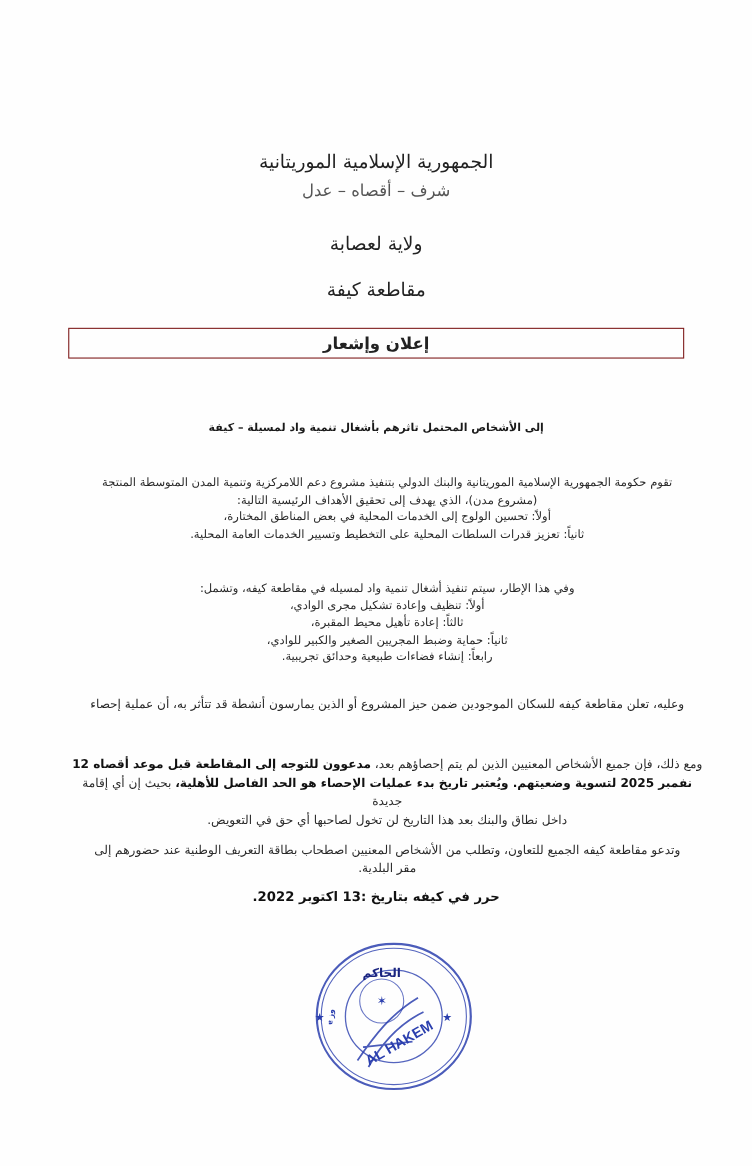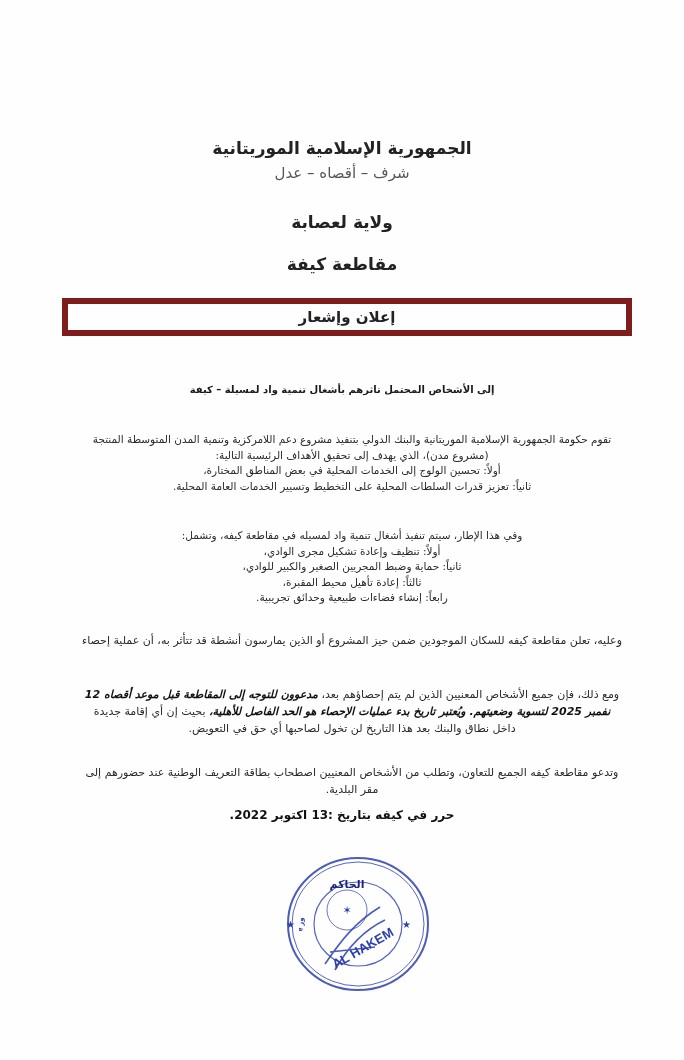--- a/index.html
+++ b/index.html
@@ -4,42 +4,42 @@
   <style>
     html, body { margin: 0; padding: 0; }
     body {
       width: 684px; height: 1060px; overflow: hidden;
       background: #fefefe;
       font-family: "DejaVu Sans", "Liberation Sans", sans-serif;
       color: #1a1a1a;
       position: relative;
     }
     .page { position: absolute; inset: 0; direction: rtl; }
-    .hdr { position: absolute; left: 0; right: 0; text-align: center; font-weight: bold; }
+    .hdr { position: absolute; left: 0; right: 0; text-align: center; font-weight: normal; }
     #h-republic { top: 138px; font-size: 17px; color: #222; }
     #h-motto { top: 164px; font-size: 15px; color: #555; font-weight: normal; }
     #h-wilaya { top: 212px; font-size: 17px; color: #222; }
     #h-moughataa { top: 254px; font-size: 17px; color: #222; }
     .banner {
       position: absolute; left: 62px; top: 298px; width: 558px; height: 26px;
-      border: 6px solid #7f1d1d; text-align: center; line-height: 26px;
+      border: 1px solid #7f1d1d; text-align: center; line-height: 26px;
       font-weight: bold; font-size: 15px; color: #222;
     }
     #subject { position: absolute; left: 0; right: 0; top: 384px; text-align: center; font-size: 10px; font-weight: bold; color: #1a1a1a; }
     .para {
       position: absolute; left: 60px; right: 40px;
       font-size: 10.5px; line-height: 15.5px; text-align: center; color: #2a2a2a;
       font-family: "DejaVu Sans", sans-serif;
     }
     .para p { margin: 0; }
     #p1 { top: 432px; }
     #p2 { top: 528px; }
     #p3 { top: 632px; font-size: 11px; line-height: 17px; }
     #p4 { top: 686px; font-size: 11px; line-height: 17px; }
-    #p4 .bold { font-weight: bold; color: #111; font-style: italic; }
+    #p4 .bold { font-weight: bold; color: #111; }
     #p5 { top: 764px; font-size: 11px; line-height: 17px; }
     #signed { position: absolute; left: 0; right: 0; top: 808px; text-align: center; font-size: 12px; font-weight: bold; color: #111; }
     .stamp { position: absolute; left: 285px; top: 852px; width: 146px; height: 140px; }
   </style>
 </head>
 <body>
 
 <div class="page">
   <div class="hdr" id="h-republic">الجمهورية الإسلامية الموريتانية</div>
   <div class="hdr" id="h-motto">شرف – أقصاه – عدل</div>
@@ -55,22 +55,22 @@
   <div class="para" id="p1">
     <p>تقوم حكومة الجمهورية الإسلامية الموريتانية والبنك الدولي بتنفيذ مشروع دعم اللامركزية وتنمية المدن المتوسطة المنتجة</p>
     <p>(مشروع مدن)، الذي يهدف إلى تحقيق الأهداف الرئيسية التالية:</p>
     <p>أولاً: تحسين الولوج إلى الخدمات المحلية في بعض المناطق المختارة،</p>
     <p>ثانياً: تعزيز قدرات السلطات المحلية على التخطيط وتسيير الخدمات العامة المحلية.</p>
   </div>
 
   <div class="para" id="p2">
     <p>وفي هذا الإطار، سيتم تنفيذ أشغال تنمية واد لمسيله في مقاطعة كيفه، وتشمل:</p>
     <p>أولاً: تنظيف وإعادة تشكيل مجرى الوادي،</p>
+    <p>ثالثاً: إعادة تأهيل محيط المقبرة،</p>
     <p>ثانياً: حماية وضبط المجريين الصغير والكبير للوادي،</p>
-    <p>ثالثاً: إعادة تأهيل محيط المقبرة،</p>
     <p>رابعاً: إنشاء فضاءات طبيعية وحدائق تجريبية.</p>
   </div>
 
   <div class="para" id="p3">
     <p>وعليه، تعلن مقاطعة كيفه للسكان الموجودين ضمن حيز المشروع أو الذين يمارسون أنشطة قد تتأثر به، أن عملية إحصاء</p>
   </div>
 
   <div class="para" id="p4">
     <p>
       <span>ومع ذلك، فإن جميع الأشخاص المعنيين الذين لم يتم إحصاؤهم بعد، </span><span class="bold">مدعوون للتوجه إلى المقاطعة قبل موعد أقصاه 12</span>

